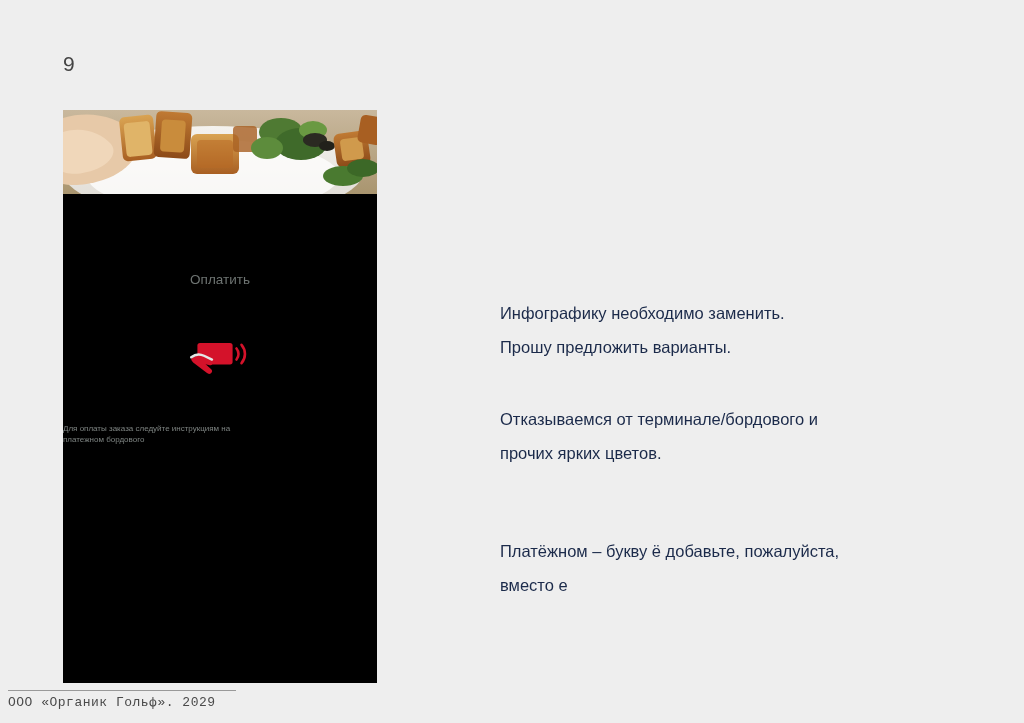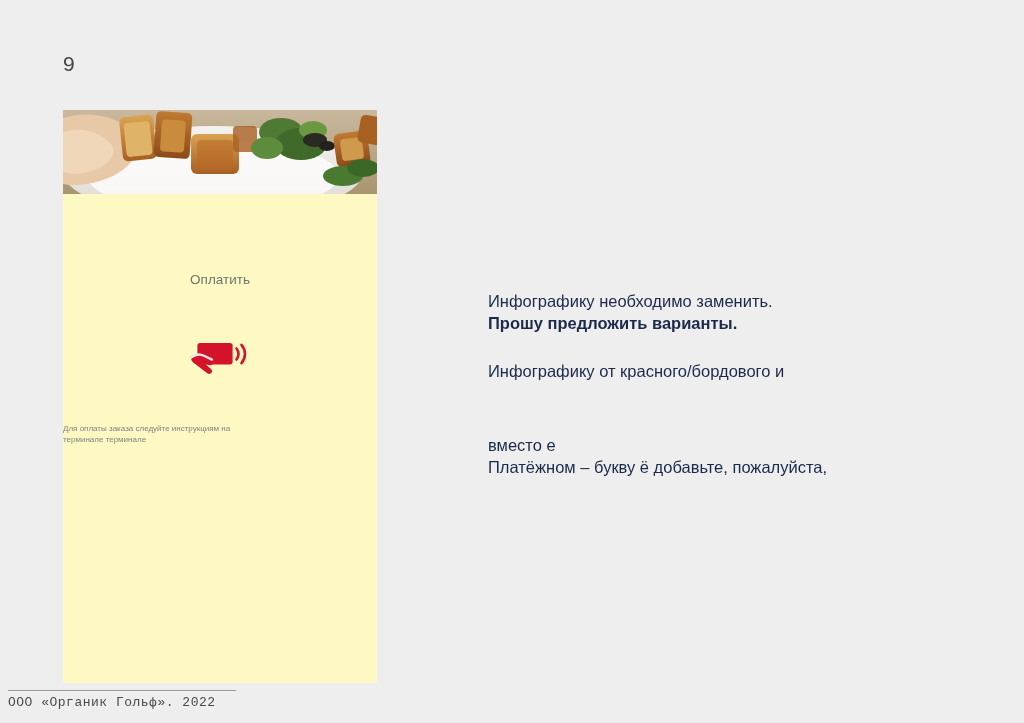--- a/index.html
+++ b/index.html
@@ -31,21 +31,21 @@
     letter-spacing: 0px;
   }
 
   
   .phone {
     position: absolute;
     left: 63px;
     top: 110px;
     width: 314px;
     height: 573px;
-    background: #fef9c3;
+    background: #000000;
     overflow: hidden;
   }
   .phone-photo {
     position: absolute;
     left: 0; top: 0;
     width: 314px;
     height: 84px;
     overflow: hidden;
     background: #b9a78e;
   }
@@ -85,22 +85,22 @@
   .comments {
     position: absolute;
     left: 488px;
     top: 290px;
     width: 470px;
     color: #1b2a4a;
     font-size: 16.5px;
     line-height: 22px;
     font-family: "Liberation Sans", sans-serif;
   }
-  .comments p { margin: 0; }
-  .c-bold { font-weight: bold; }
+  .comments p { margin: 12px; }
+  .c-bold { font-weight: normal; }
   .gap-lg { height: 26px; }
   .gap-xl { height: 52px; }
 
   
   .footer-rule {
     position: absolute;
     left: 8px;
     top: 690px;
     width: 228px;
     height: 1px;
@@ -192,30 +192,31 @@
           <path d="M2.2 19.2 c3.8 -2.9 8.8 -3.4 12.8 -1.4 l8 3.8" fill="none" stroke="#e4e7e6" stroke-width="2.4" stroke-linecap="round"></path>
 
           <path d="M47.5 10.5 a8.5 8.5 0 0 1 0 11" fill="none" stroke="#d4122a" stroke-width="2.6" stroke-linecap="round"></path>
           <path d="M52.5 6.8 a14 14 0 0 1 0 18.4" fill="none" stroke="#d4122a" stroke-width="2.6" stroke-linecap="round"></path>
         </g>
       </svg>
     </div>
 
     <div class="pay-hint">
       <span>Для оплаты заказа следуйте инструкциям на</span><br>
-      <span>терминале терминале</span>
+      <span>платежном бордового</span>
     </div>
   </div>
 
   <div class="comments">
     <p>Инфографику необходимо заменить.</p>
     <p class="c-bold">Прошу предложить варианты.</p>
     <div class="gap-lg"></div>
-    <p>Инфографику от красного/бордового и</p>
+    <p>Отказываемся от терминале/бордового и</p>
+    <p>прочих ярких цветов.</p>
     <div class="gap-xl"></div>
+    <p>Платёжном – букву ё добавьте, пожалуйста,</p>
     <p>вместо е</p>
-    <p>Платёжном – букву ё добавьте, пожалуйста,</p>
   </div>
 
   <div class="footer-rule"></div>
-  <div class="footer-text">ООО «Органик Гольф». 2022</div>
+  <div class="footer-text">ООО «Органик Гольф». 2029</div>
 
 </div>
 
 </body></html>

